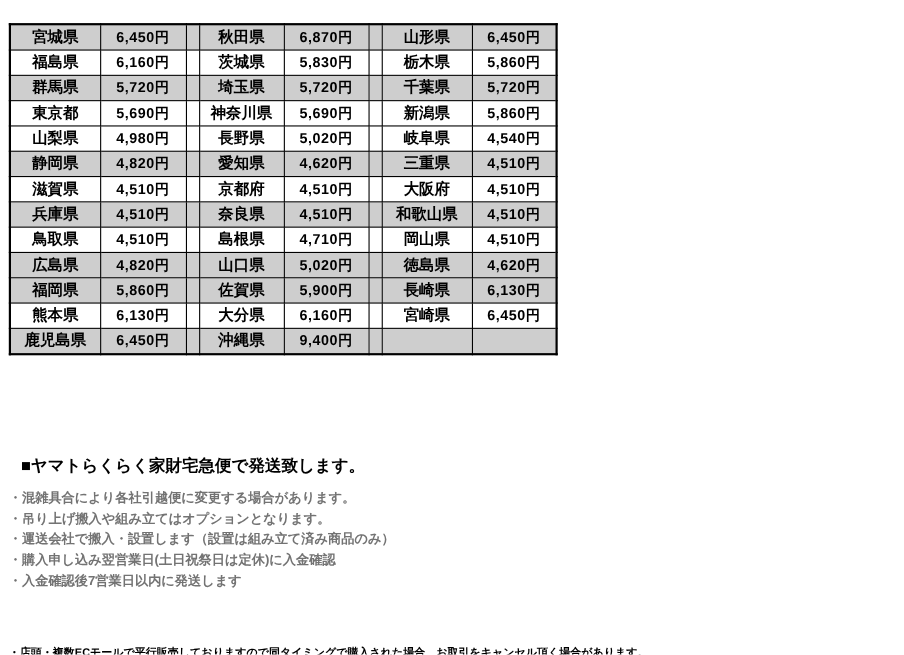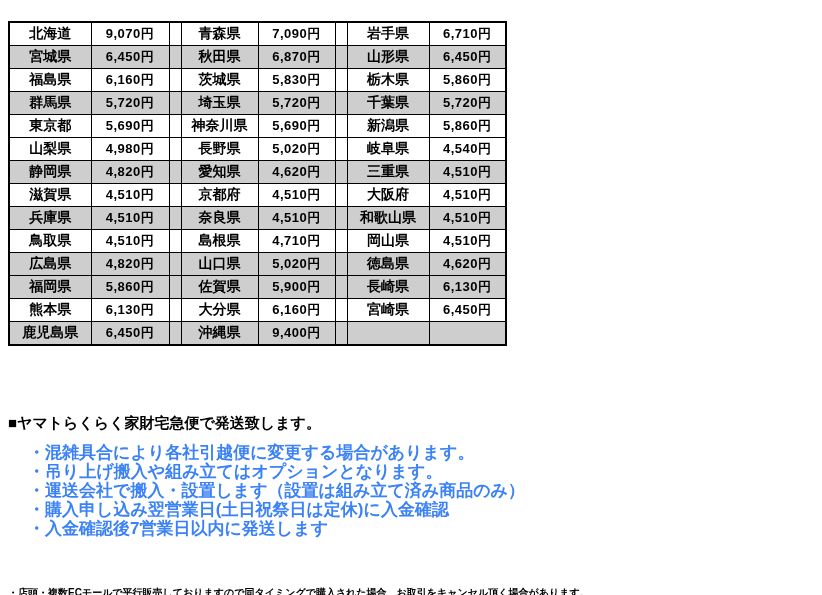--- a/index.html
+++ b/index.html
@@ -53,39 +53,38 @@
     letter-spacing: 0.5px;
   }
   table.fee-table td.gap {
     padding: 0;
   }
   table.fee-table tr.shaded td {
     background: #cecece;
   }
   .notes-heading {
     position: absolute;
-    left: 8px;
+    left: 19px;
     top: 414px;
     font-size: 15px;
     font-weight: bold;
     color: #000000;
     white-space: nowrap;
   }
   .notes-list {
     position: absolute;
     left: 8px;
     top: 443px;
   }
   .note-item {
-    font-size: 17px;
+    font-size: 12px;
     font-weight: bold;
     line-height: 19px;
-    color: #3b82f6;
-    white-space: nowrap;
-    margin-left: 20px;
+    color: #737373;
+    white-space: nowrap;
   }
   .disclaimer {
     position: absolute;
     left: 8px;
     top: 586px;
     font-size: 10px;
     font-weight: bold;
     color: #000000;
     white-space: nowrap;
   }
@@ -102,30 +101,20 @@
         <col style="width:82px">
         <col style="width:78px">
         <col style="width:12px">
         <col style="width:77px">
         <col style="width:77px">
         <col style="width:12px">
         <col style="width:82px">
         <col style="width:77px">
       </colgroup>
       <tbody>
-          <tr>
-            <td class="pref">北海道</td>
-            <td class="price">9,070円</td>
-            <td class="gap"></td>
-            <td class="pref">青森県</td>
-            <td class="price">7,090円</td>
-            <td class="gap"></td>
-            <td class="pref">岩手県</td>
-            <td class="price">6,710円</td>
-          </tr>
           <tr class="shaded">
             <td class="pref">宮城県</td>
             <td class="price">6,450円</td>
             <td class="gap"></td>
             <td class="pref">秋田県</td>
             <td class="price">6,870円</td>
             <td class="gap"></td>
             <td class="pref">山形県</td>
             <td class="price">6,450円</td>
           </tr>

